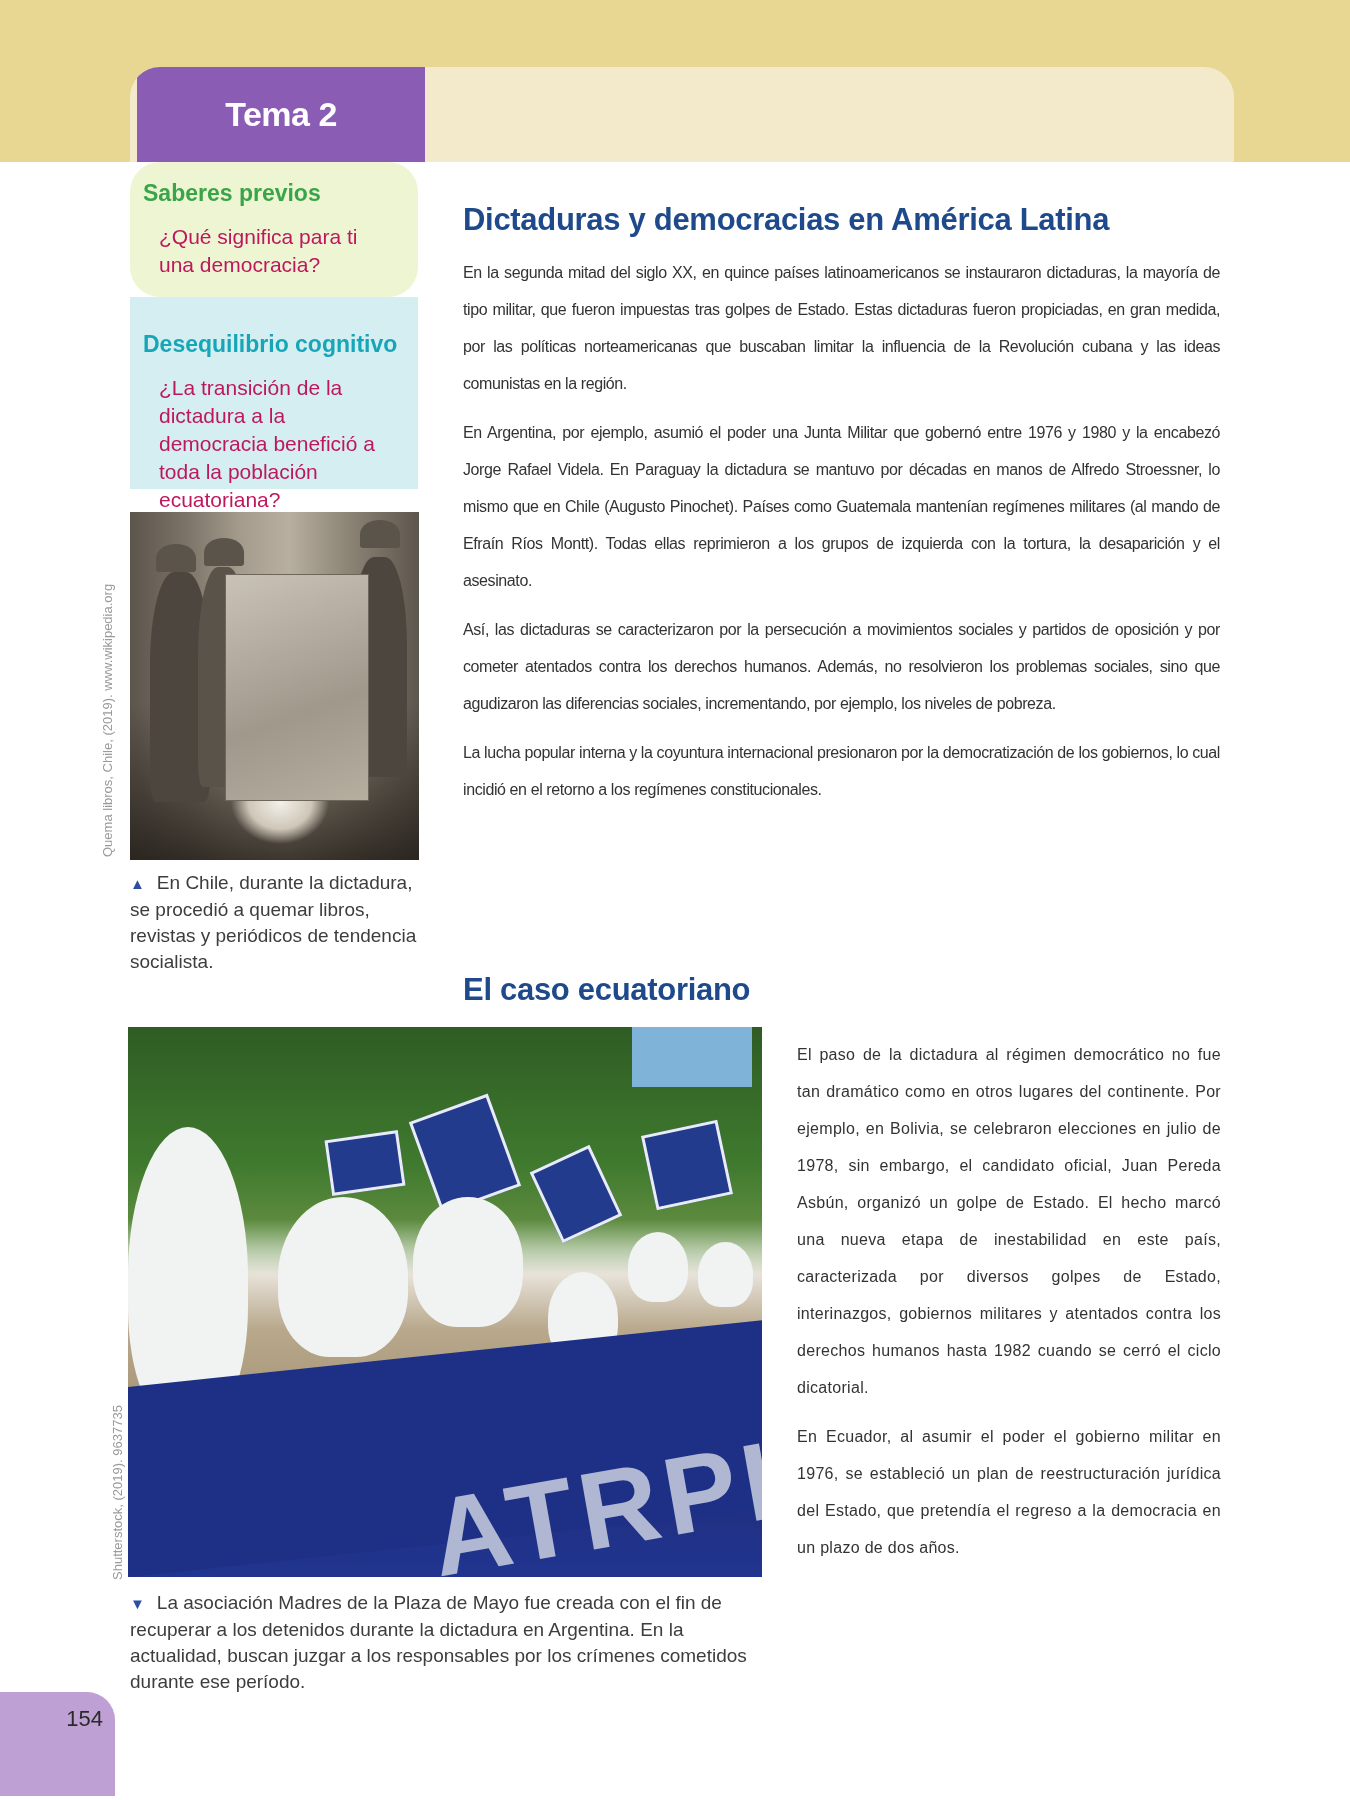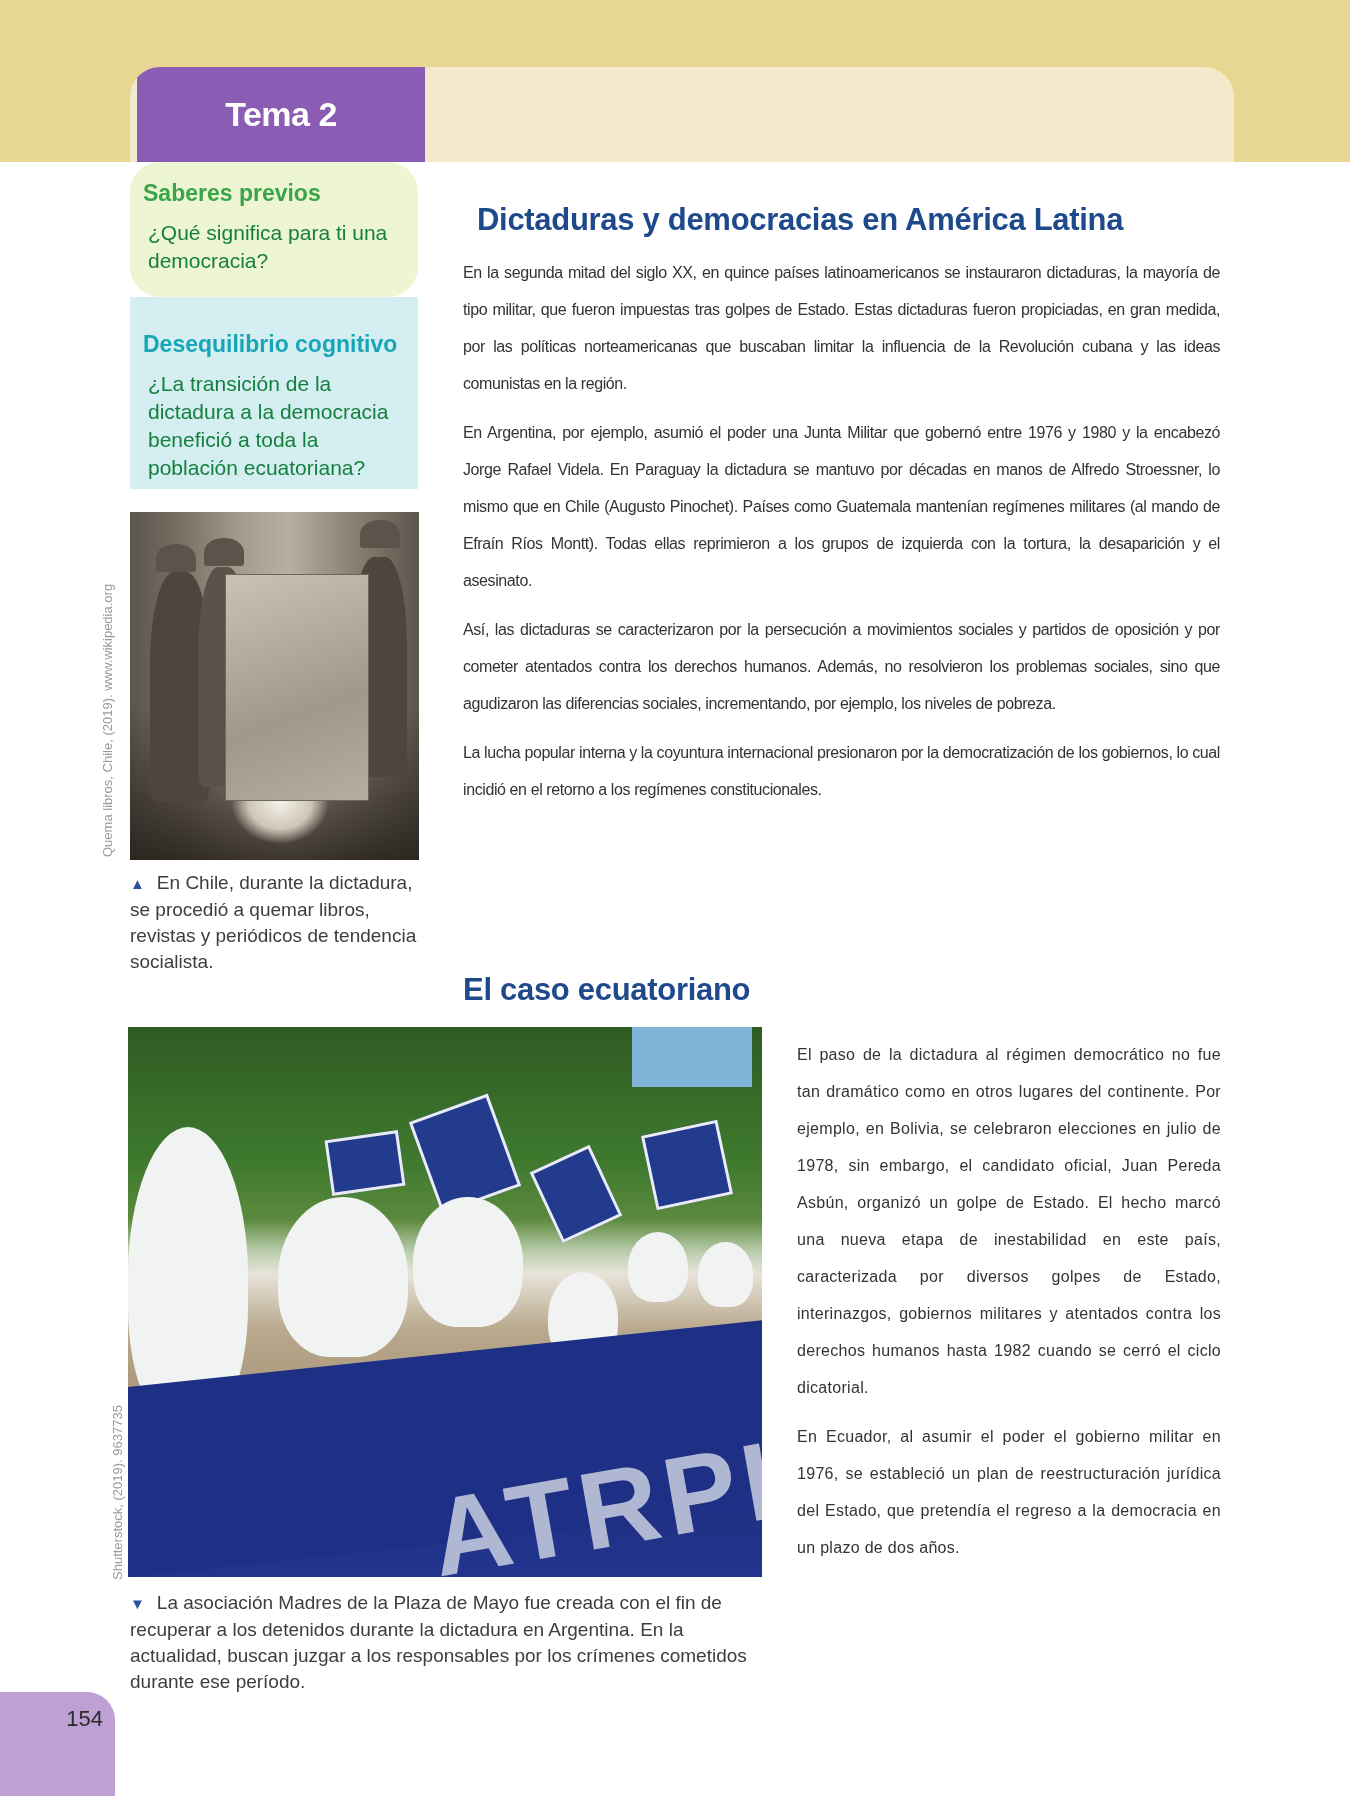--- a/index.html
+++ b/index.html
@@ -11,21 +11,21 @@
   .tema { position:absolute; left:7px; top:0; width:288px; height:95px; background:#8a5cb3; color:#fff;
           font-weight:bold; font-size:34px; display:flex; align-items:center; justify-content:center; letter-spacing:-0.5px; }
   .page-title { position:absolute; left:334px; top:0; height:95px; display:flex; align-items:center;
           font-weight:bold; font-size:39px; color:#221f1f; letter-spacing:-0.6px; }
   .side-box { position:absolute; left:130px; width:288px; box-sizing:border-box; padding:18px 12px 0 13px; }
   .saberes { top:162px; height:135px; background:#eef5d3;border-radius:30px; }
   .deseq { top:297px; height:192px; background:#d4eef1; padding-top:34px; }
   .side-h { font-weight:bold; font-size:23px; margin:0 0 12px 0; }
   .saberes .side-h { color:#3aa548; }
   .deseq .side-h { color:#17a6b8; }
-  .side-p { font-size:21px; line-height:28px; color:#15803d; margin:5px; }
+  .side-p { font-size:21px; line-height:28px; color:#be185d; margin:16px; }
   .photo { position:absolute; overflow:hidden; }
   .photo1 { left:130px; top:512px; width:289px; height:348px;
     background:
       radial-gradient(ellipse 70px 60px at 150px 290px, #f4f1ea 0%, #cfc7b8 45%, transparent 70%),
       linear-gradient(180deg, transparent 0%, transparent 55%, rgba(40,35,30,0.5) 80%, rgba(30,25,20,0.8) 100%),
       linear-gradient(90deg, #5c554c 0%, #7c7468 20%, #a49b8c 38%, #b8afa0 55%, #8d8576 75%, #5d564d 100%); }
   .photo1 .panel { position:absolute; left:95px; top:62px; width:142px; height:225px; background:linear-gradient(160deg,#c9c2b6,#9f988b 60%,#b6ae9f); border:1px solid #6d665b; }
   .photo1 .soldier { position:absolute; background:#4c463f; border-radius:40% 40% 10% 10%; }
   .photo1 .helmet { position:absolute; width:40px; height:28px; background:#5a544b; border-radius:50% 50% 10% 10%; }
   .photo2 { left:128px; top:1027px; width:634px; height:550px;
@@ -38,21 +38,21 @@
   .photo2 .banner { position:absolute; left:0; bottom:0; width:634px; height:190px; background:#1e2f86; transform:skewY(-6deg); transform-origin:left bottom; }
   .photo2 .banner-text { position:absolute; left:300px; bottom:20px; font-weight:bold; font-size:110px; color:#c9cfe0; letter-spacing:6px; transform:rotate(-10deg); opacity:0.85; }
   .credit { position:absolute; font-size:13px; color:#9a9a9a; white-space:nowrap; transform:rotate(-90deg); transform-origin:left top; }
   .credit1 { left:100px; top:857px; }
   .credit2 { left:110px; top:1580px; }
   .caption { position:absolute; font-size:19px; line-height:26px; color:#3d3d3d; }
   .caption1 { left:130px; top:870px; width:290px; }
   .caption2 { left:130px; top:1590px; width:620px; }
   .tri { color:#2d4fa3; font-size:15px; margin-right:12px; }
   .h2 { position:absolute; font-weight:bold; font-size:31px; color:#1e4a8c; letter-spacing:-0.3px; margin:0; }
-  .h2a { left:477px; top:202px; }
+  .h2a { left:463px; top:202px; }
   .h2b { left:463px; top:972px; }
   .body-col { position:absolute; font-size:16px; line-height:37px; color:#333; text-align:justify; }
   .body-col p { margin:0 0 12px 0; }
   .main-col { left:463px; top:254px; width:757px; letter-spacing:-0.4px; }
   .right-col { left:797px; top:1036px; width:424px; letter-spacing:0.3px; }
   .page-tab { position:absolute; left:0; top:1692px; width:115px; height:104px; background:#bea0d4; border-radius:0 28px 0 0; }
   .page-num { position:absolute; right:12px; top:14px; font-size:22px; color:#2a2a2a; }
 </style>
 </head>
 <body>

